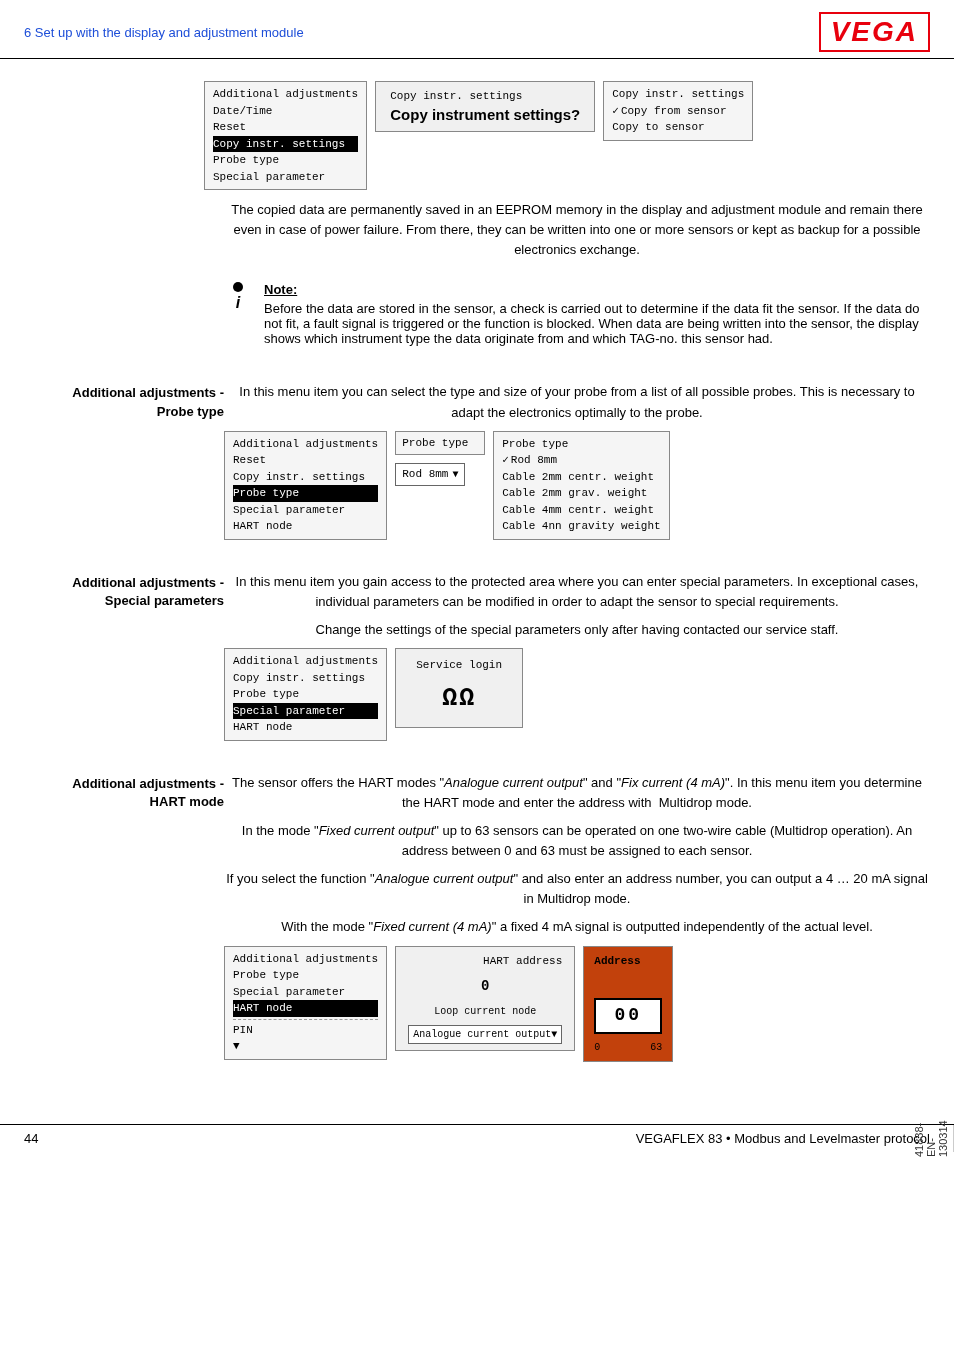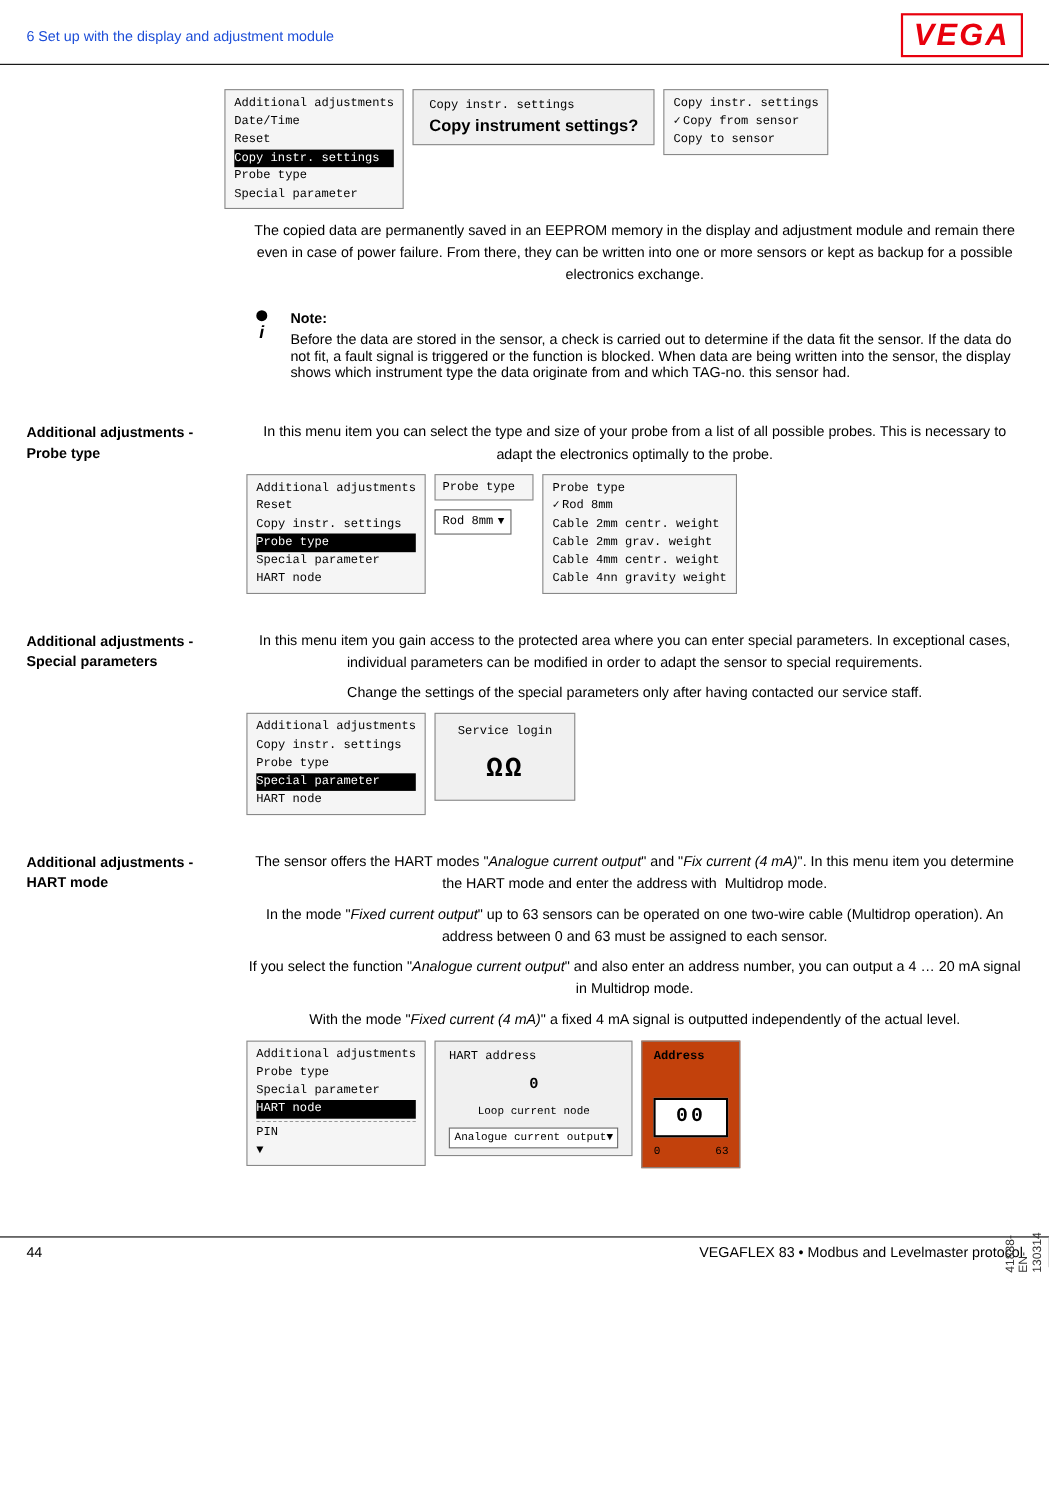--- a/index.html
+++ b/index.html
@@ -46,20 +46,21 @@
       margin-bottom: 22px;
       gap: 0;
     }
     .section-label {
       width: 200px;
       min-width: 200px;
       font-weight: bold;
       font-size: 13px;
       padding-top: 2px;
       line-height: 1.4;
+      text-align: right;
     }
     .section-body {
       flex: 1;
       font-size: 13px;
       line-height: 1.55;
     }
     .section-body p {
       margin-bottom: 8px;
       text-align: center;
     }
@@ -146,21 +147,21 @@
       background: #000;
       border-radius: 50%;
       margin-bottom: 2px;
     }
     .note-i {
       font-size: 16px;
       font-style: italic;
       font-weight: bold;
     }
     .note-body { flex: 1; }
-    .note-title { font-weight: bold; margin-bottom: 4px; }
+    .note-title { font-weight: bold; margin-bottom: 4px; text-decoration: underline; }
 
     
     .dropdown-row {
       display: flex;
       align-items: center;
       gap: 4px;
       margin-top: 4px;
     }
     .dropdown-box {
       border: 1px solid #666;
@@ -201,21 +202,21 @@
     .hart-box {
       border: 1px solid #888;
       background: #f0f0f0;
       padding: 6px 12px;
       font-size: 11px;
       font-family: 'Courier New', monospace;
       min-width: 90px;
       text-align: center;
     }
     .hart-box .hb-title {
-      text-align: left;
+      text-align: right;
       margin-bottom: 4px;
       font-size: 11px;
     }
     .hart-val {
       font-size: 14px;
       font-weight: bold;
       text-align: center;
       padding: 2px 0;
     }
     .hart-box .hb-sub {

